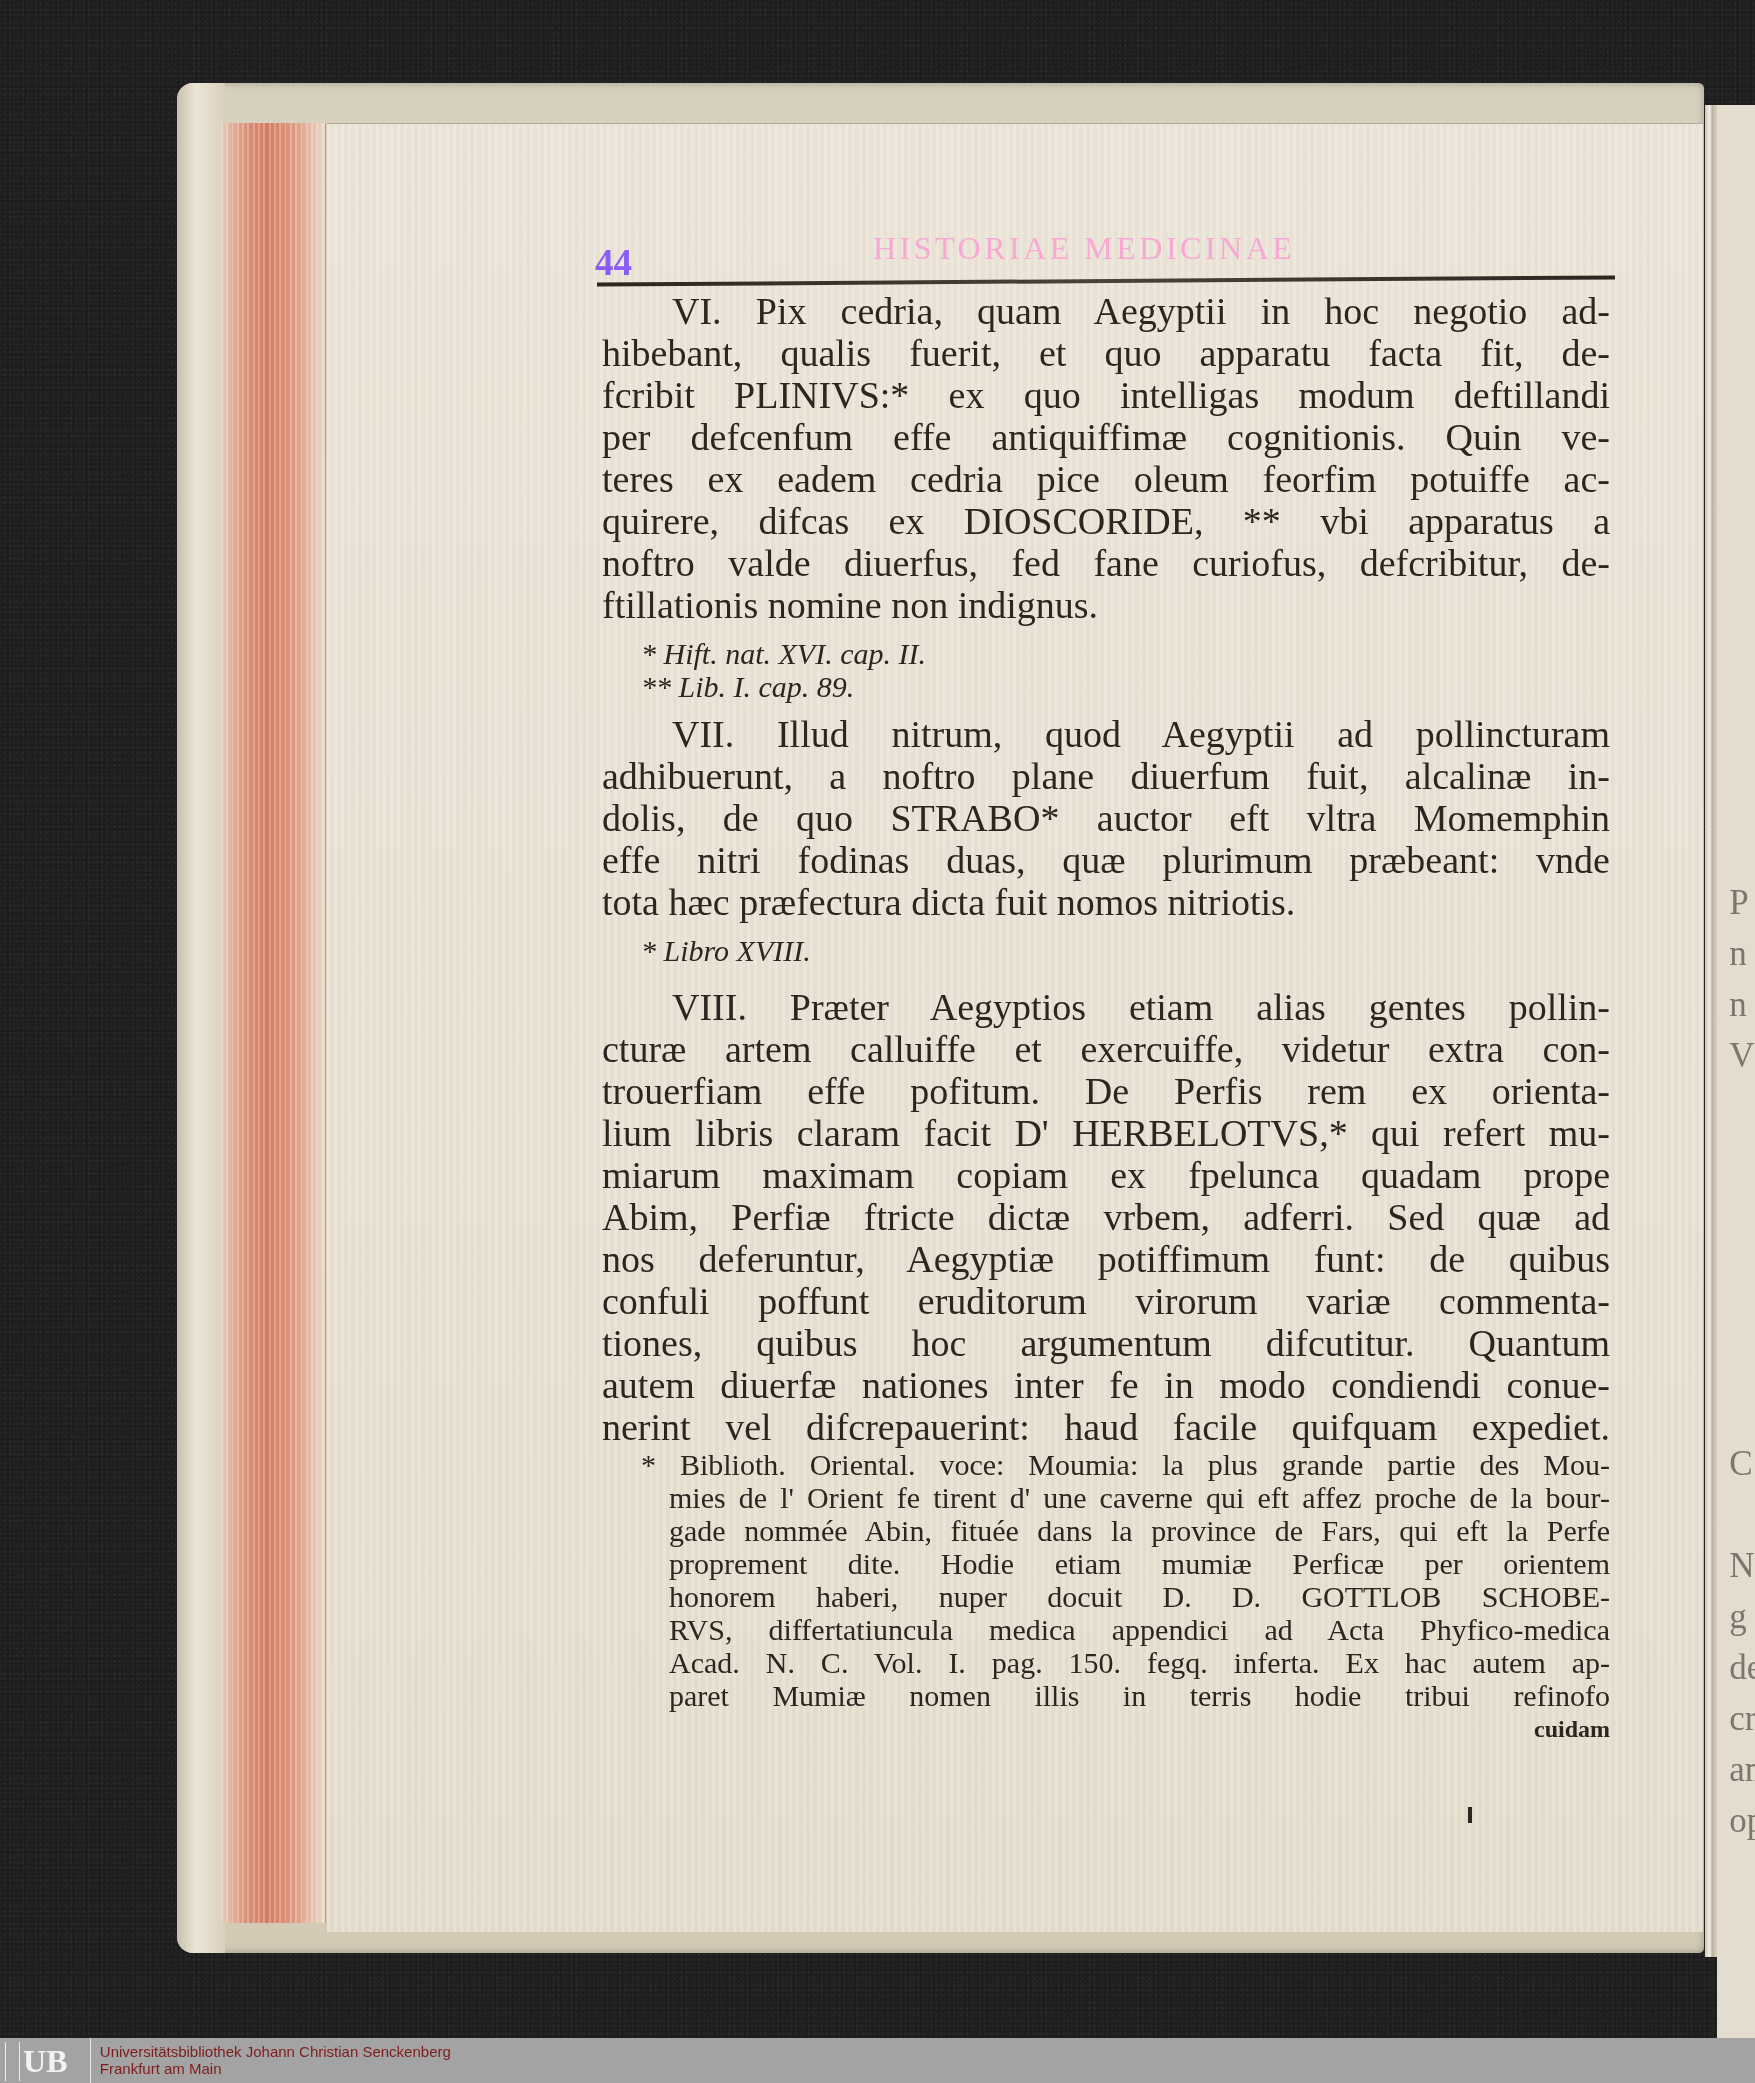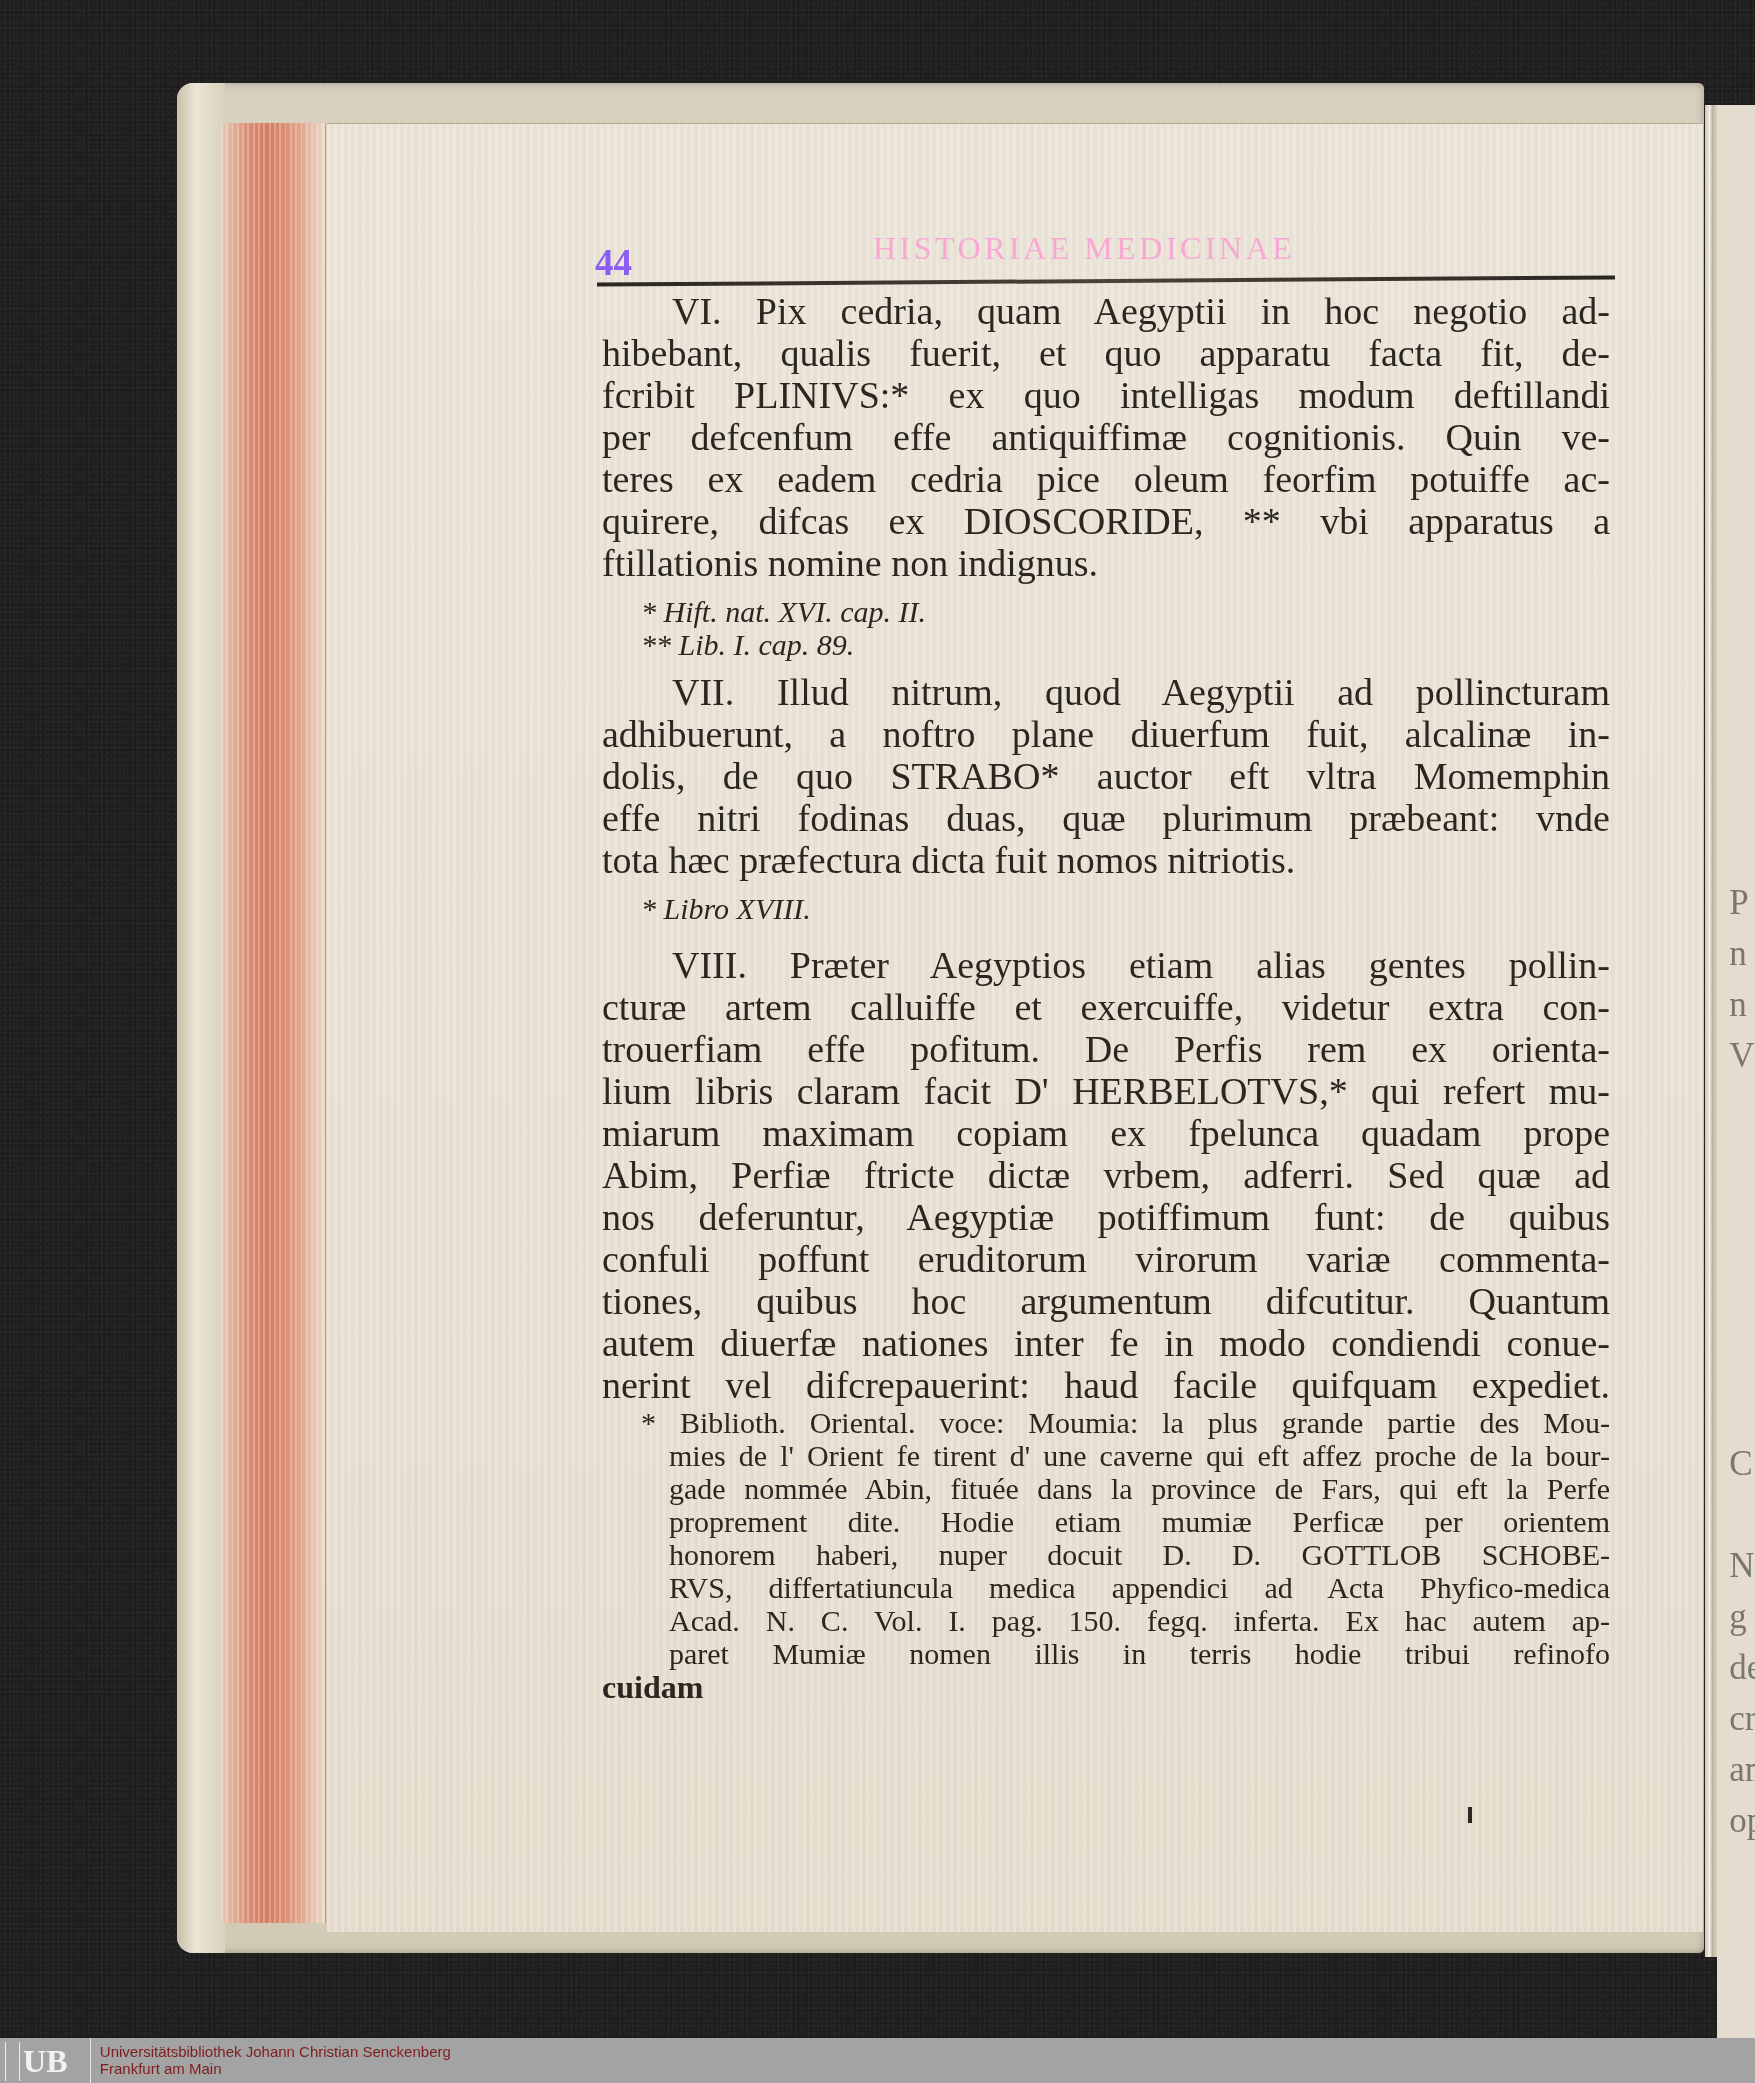--- a/index.html
+++ b/index.html
@@ -78,21 +78,21 @@
     }
     .fn {
       font-size: 30px; line-height: 33px; height: 33px; white-space: nowrap;
       text-align: justify; text-align-last: justify;
     }
     .fn.first { padding-left: 39px; }
     .fn.pad { padding-left: 67px; }
     .gap-s { height: 10.5px; }
     .gap-m { height: 19.3px; }
     .catchword {
-      font-size: 32px; text-align: left; font-weight: bold; line-height: 35px;
+      font-size: 24px; text-align: right; font-weight: bold; line-height: 35px;
     }
     .dot-mark {
       position: absolute; left: 1468px; top: 1807px; width: 4.4px; height: 16px; background: #2b2620;
     }
     
     .footer {
       position: absolute; left: 0; top: 2038px; width: 1756px; height: 46px;
       background: #a3a3a3; display: flex; align-items: center;
     }
     .logo {
@@ -138,20 +138,21 @@
 <div class="head-rule"></div>
 
 <div class="text-block">
   <div>
     <div class="line indent">VI.  Pix cedria, quam Aegyptii in hoc negotio ad-</div>
     <div class="line">hibebant, qualis fuerit, et quo apparatu facta fit, de-</div>
     <div class="line">fcribit PLINIVS:* ex quo intelligas modum deftillandi</div>
     <div class="line">per defcenfum effe antiquiffimæ cognitionis.  Quin ve-</div>
     <div class="line">teres ex eadem cedria pice oleum feorfim potuiffe ac-</div>
     <div class="line">quirere, difcas ex DIOSCORIDE, ** vbi apparatus a</div>
+    <div class="line">noftro valde diuerfus, fed fane curiofus, defcribitur, de-</div>
     <div class="line last">ftillationis nomine non indignus.</div>
     <div class="gap-s"></div>
     <div class="note">*  Hift. nat. XVI. cap. II.</div>
     <div class="note">**  Lib. I. cap. 89.</div>
   </div>
   <div class="gap-s"></div>
   <div>
     <div class="line indent">VII.  Illud nitrum, quod Aegyptii ad pollincturam</div>
     <div class="line">adhibuerunt, a noftro plane diuerfum fuit, alcalinæ in-</div>
     <div class="line">dolis, de quo STRABO* auctor eft vltra Momemphin</div>

